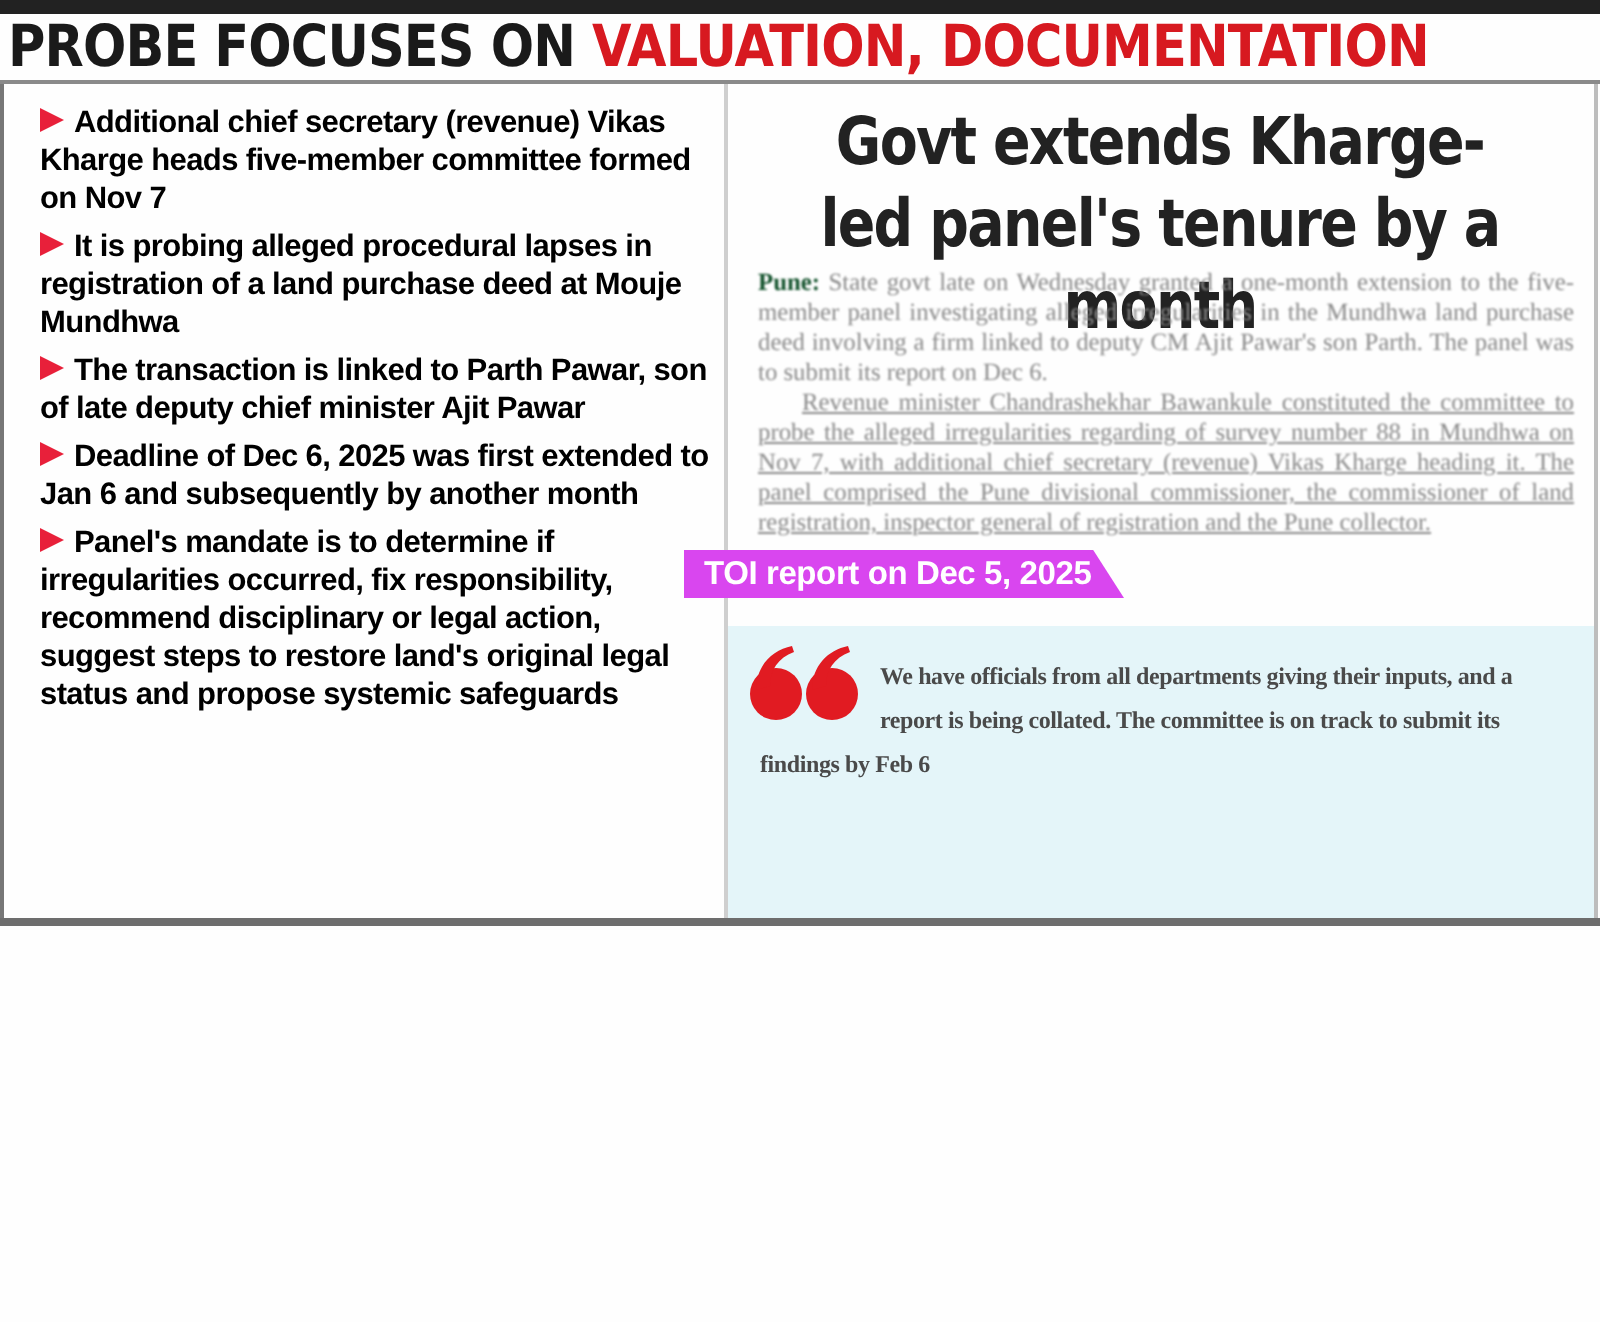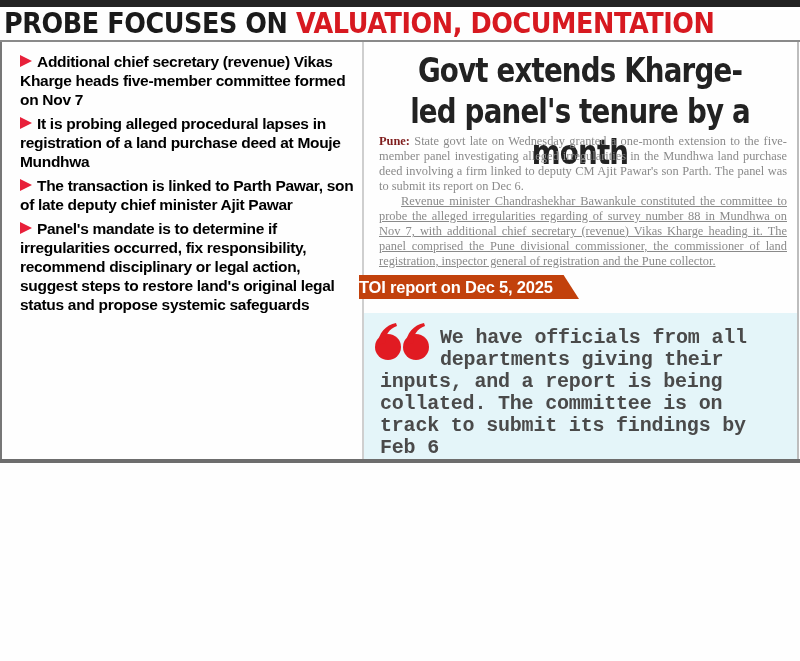--- a/index.html
+++ b/index.html
@@ -38,35 +38,35 @@
       font-family: "DejaVu Sans", sans-serif; font-weight: bold; font-size: 33px; line-height: 41px;
       color: #222; letter-spacing: -1px; transform: scaleX(0.84); transform-origin: center top;
     }
     .story-body {
       position: absolute; left: 379px; top: 134px; width: 408px;
       font-family: "Liberation Serif", serif; font-size: 12.4px; line-height: 15px; color: #8a8a8a;
       text-align: justify; filter: blur(0.6px);
     }
     .story-body p { margin: 0; }
     .story-body p + p { text-indent: 22px; text-decoration: underline; }
-    .dateline { font-weight: bold; color: #7f1d1d; }
+    .dateline { font-weight: bold; color: #14532d; }
 
     .toi-tag {
-      position: absolute; left: 359px; top: 275px; height: 24px; width: 220px;
-      background: #c2410c; clip-path: polygon(0 0, 93% 0, 100% 100%, 0 100%);
-      color: #fff; font-weight: bold; font-size: 16.5px; line-height: 24px; box-sizing: border-box;
+      position: absolute; left: 342px; top: 275px; height: 24px; width: 220px;
+      background: #d946ef; clip-path: polygon(0 0, 93% 0, 100% 100%, 0 100%);
+      color: #fff; font-weight: bold; font-size: 16.5px; line-height: 24px; padding-left: 10px; box-sizing: border-box;
       letter-spacing: -0.2px;
     }
     .quote-box {
       position: absolute; left: 364px; top: 313px; width: 433px; height: 146px; background: #e4f5f9;
     }
     .quote-mark { position: absolute; left: 10px; top: 8px; width: 60px; height: 40px; }
     .quote-text {
       position: absolute; left: 16px; top: 14px; width: 410px;
-      font-family: Liberation Mono, monospace; font-weight: bold; font-size: 20px; line-height: 22px; color: #4a4a4a;
+      font-family: Liberation Serif, serif; font-weight: bold; font-size: 12px; line-height: 22px; color: #4a4a4a;
       letter-spacing: -0.2px;
     }
     .quote-indent { float: left; width: 60px; height: 42px; }
     .attribution {
       position: absolute; left: 16px; top: 112px; font-size: 16px; font-weight: bold; color: #333; white-space: nowrap;
     }
     .attr-bar { display: inline-block; width: 3px; height: 17px; background: #e05050; vertical-align: -3px; margin: 0 6px 0 6px; }
     .attr-dept { font-weight: normal; font-size: 11.5px; color: #555; letter-spacing: 0.2px; }
   </style>
 </head>
@@ -78,20 +78,21 @@
 </div>
 <div class="head-rule"></div>
 <div class="frame"></div>
 <div class="col-divider"></div>
 <div class="right-edge"></div>
 
 <div class="bullets">
   <div class="bullet"><span class="arrow"></span><span>Additional chief secretary (revenue) Vikas Kharge heads five-member committee formed on Nov 7</span></div>
   <div class="bullet"><span class="arrow"></span><span>It is probing alleged procedural lapses in registration of a land purchase deed at Mouje Mundhwa</span></div>
   <div class="bullet"><span class="arrow"></span><span>The transaction is linked to Parth Pawar, son of late deputy chief minister Ajit Pawar</span></div>
+  <div class="bullet"><span class="arrow"></span><span>Deadline of Dec 6, 2025 was first extended to Jan 6 and subsequently by another month</span></div>
   <div class="bullet"><span class="arrow"></span><span>Panel's mandate is to determine if irregularities occurred, fix responsibility, recommend disciplinary or legal action, suggest steps to restore land's original legal status and propose systemic safeguards</span></div>
 </div>
 
 <div class="story-head">Govt extends Kharge-led panel's tenure by a month</div>
 <div class="story-body">
   <p><span class="dateline">Pune:</span> <span>State govt late on Wednesday granted a one-month extension to the five-member panel investigating alleged irregularities in the Mundhwa land purchase deed involving a firm linked to deputy CM Ajit Pawar's son Parth. The panel was to submit its report on Dec 6.</span></p>
   <p>Revenue minister Chandrashekhar Bawankule constituted the committee to probe the alleged irregularities regarding of survey number 88 in Mundhwa on Nov 7, with additional chief secretary (revenue) Vikas Kharge heading it. The panel comprised the Pune divisional commissioner, the commissioner of land registration, inspector general of registration and the Pune collector.</p>
 </div>
 
 <div class="toi-tag">TOI report on Dec 5, 2025</div>

